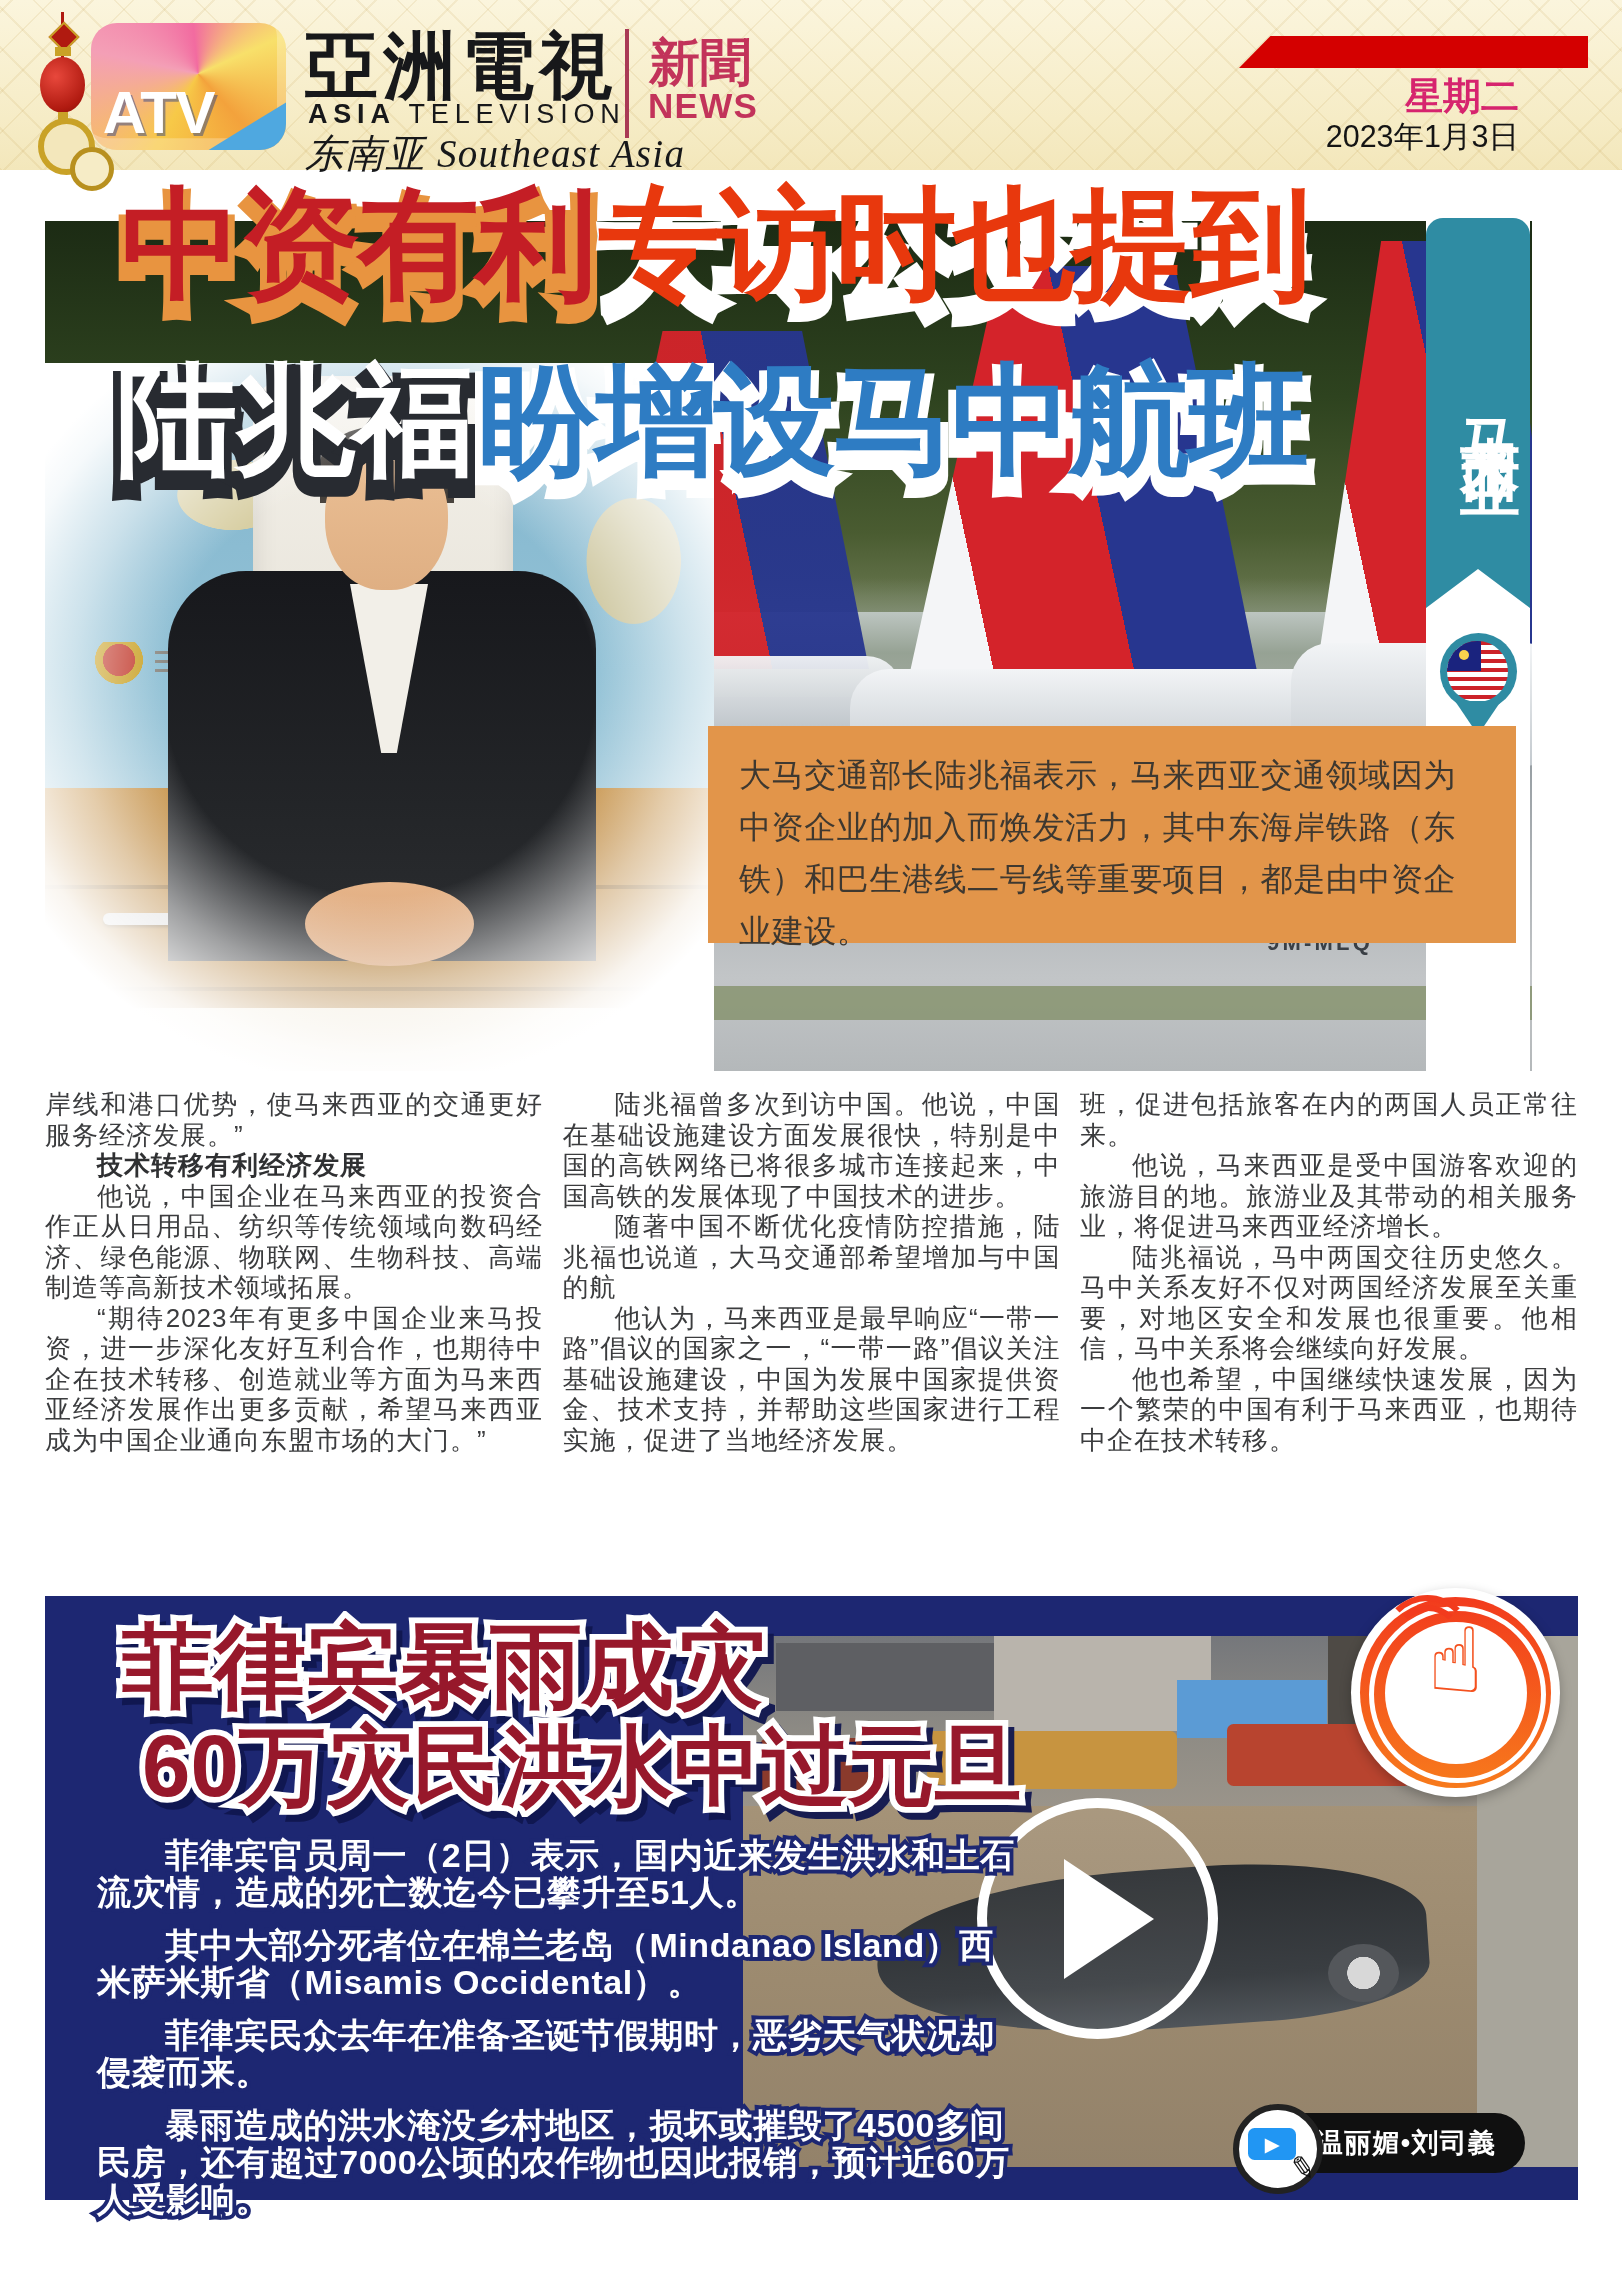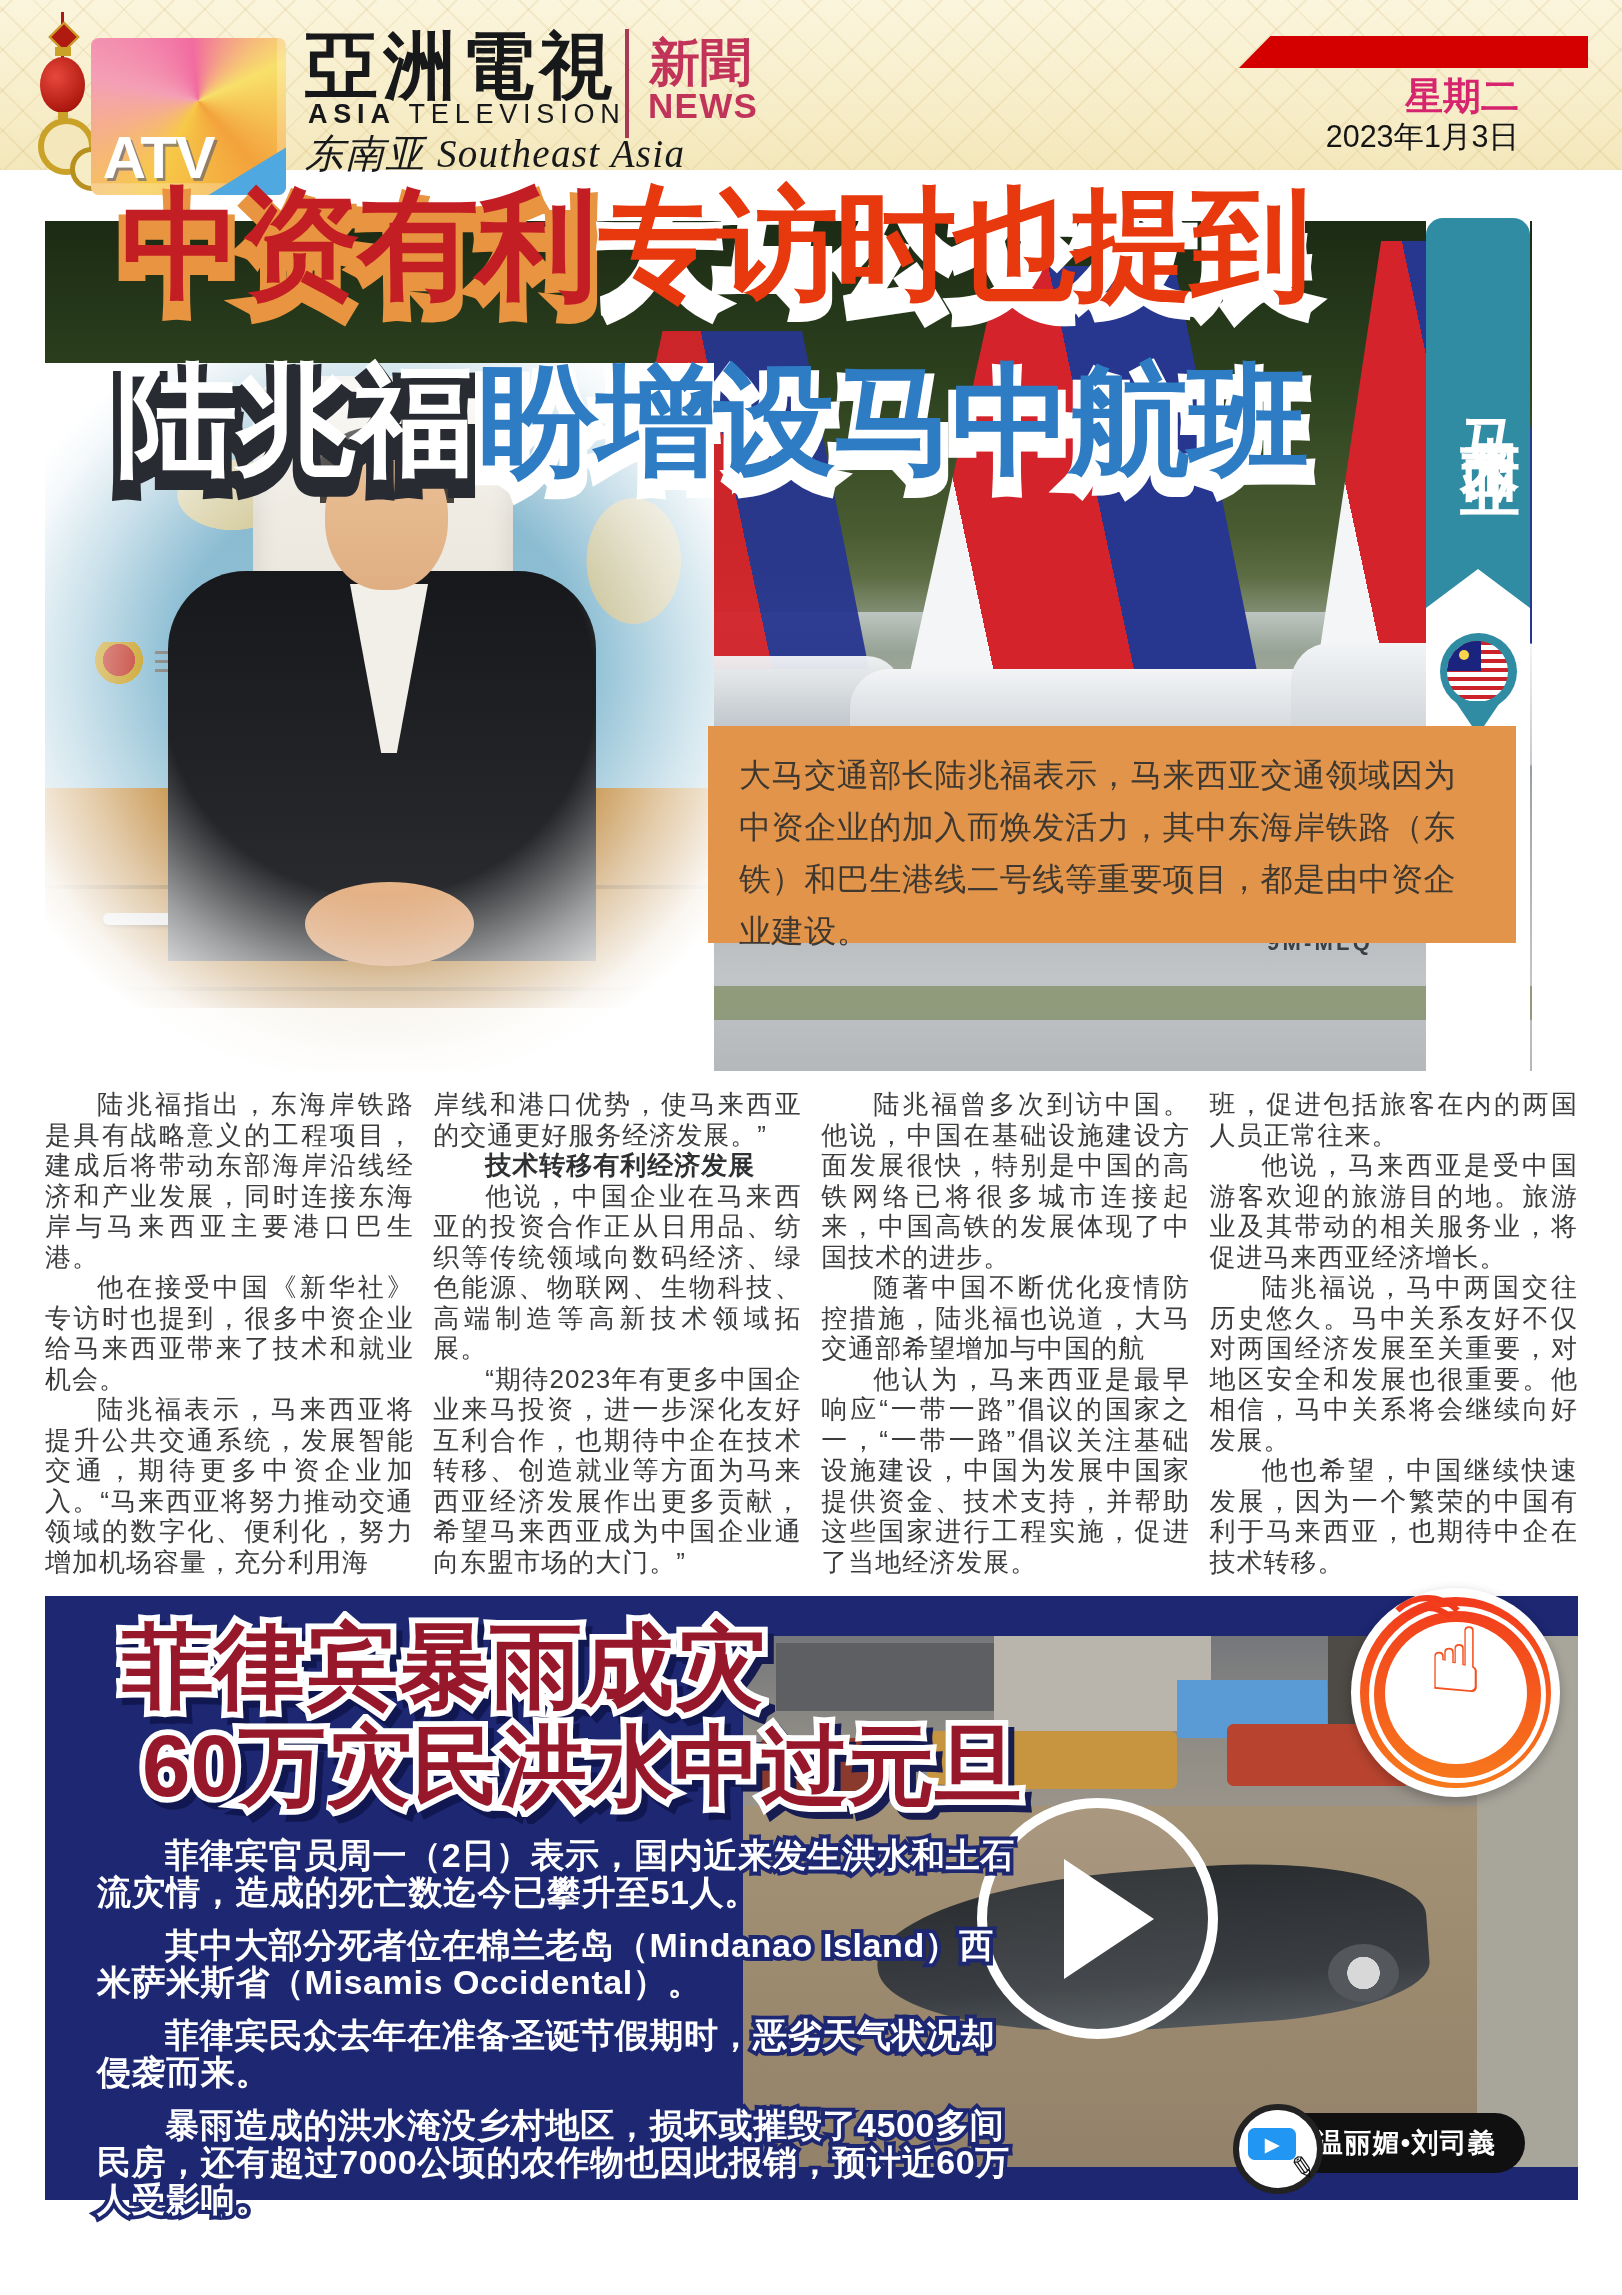--- a/index.html
+++ b/index.html
@@ -21,23 +21,23 @@
     background:radial-gradient(circle at 35% 35%,#E8483C,#B01A10 70%,#7E0E07);}
   .lantern::before{content:"";position:absolute;left:15px;top:-10.4px;width:15.6px;height:9px;background:#C9A227;}
   .lantern::after{content:"";position:absolute;left:17.5px;top:55px;width:10.4px;height:7.8px;background:#C9A227;}
   .lantern-string{position:absolute;left:61px;top:11.7px;width:2.6px;height:48px;background:#B01A10;}
   .lantern-knot{position:absolute;left:53px;top:26px;width:18px;height:18px;background:#B01A10;
     transform:rotate(45deg);border:2.6px solid #C9A227;}
   .coin{position:absolute;left:38px;top:118px;width:45px;height:45px;border-radius:50%;
     border:6.5px solid #C9A227;background:#F3E7BB;}
   .coin2{position:absolute;left:70px;top:147px;width:34px;height:34px;border-radius:50%;
     border:5.2px solid #B8901F;background:#F6ECC6;}
-  .atv-logo{position:absolute;left:91px;top:23.4px;width:195px;height:157px;border-radius:8px;
+  .atv-logo{position:absolute;left:91px;top:23.4px;width:195px;height:127px;border-radius:26px;
     background:conic-gradient(from 210deg at 55% 40%,#F7C948,#F49FB6,#F26BA0,#F8E06A,#F3A23C,#F7C948);
-    box-shadow:inset -9px -11.7px 0 rgba(255,255,255,.25);overflow:hidden;margin-top:15px;}
+    box-shadow:inset -9px -11.7px 0 rgba(255,255,255,.25);overflow:hidden;}
   .atv-tri{position:absolute;right:0;bottom:0;width:78px;height:48px;background:#4FA8E0;
     clip-path:polygon(100% 0,100% 100%,0 100%);}
   .atv-text{position:absolute;left:11.7px;bottom:3.9px;font-size:60px;font-weight:900;color:#fff;
     letter-spacing:-1.3px;text-shadow:2.6px 2.6px 0 rgba(30,60,140,.45);}
   .station-cn{position:absolute;left:305px;top:18px;font-size:73px;font-weight:900;color:#17181A;letter-spacing:5.2px;}
   .station-en{position:absolute;left:308px;top:99px;font-size:27px;color:#17181A;letter-spacing:5.8px;}
   .station-en b{font-weight:900;}
   .mast-divider{position:absolute;left:625px;top:28.6px;width:3.9px;height:109px;background:#A93A55;}
   .news-cn{position:absolute;left:649px;top:28.6px;font-size:51px;font-weight:900;color:#C2335A;}
   .news-en{position:absolute;left:648px;top:86px;font-size:35px;font-weight:700;color:#C2335A;letter-spacing:1.3px;}
@@ -274,25 +274,20 @@
       </div>
     </div>
   </div>
 
   <div class="summary-box">
     <div class="summary-text">大马交通部长陆兆福表示，马来西亚交通领域因为中资企业的加入而焕发活力，其中东海岸铁路（东铁）和巴生港线二号线等重要项目，都是由中资企业建设。</div>
   </div>
 
   <div class="article" id="article-cols">
       <div class="col">
-        <p>陆兆福指出，东海岸铁路是具有战略意义的工程项目，建成后将带动东部海岸沿线经济和产业发展，同时连接东海岸与马来西亚主要港口巴生港。</p>
-        <p>他在接受中国《新华社》专访时也提到，很多中资企业给马来西亚带来了技术和就业机会。</p>
-        <p>陆兆福表示，马来西亚将提升公共交通系统，发展智能交通，期待更多中资企业加入。“马来西亚将努力推动交通领域的数字化、便利化，努力增加机场容量，充分利用海</p>
-      </div>
-      <div class="col">
         <p class="no-indent">岸线和港口优势，使马来西亚的交通更好服务经济发展。”</p>
         <p class="subhead">技术转移有利经济发展</p>
         <p>他说，中国企业在马来西亚的投资合作正从日用品、纺织等传统领域向数码经济、绿色能源、物联网、生物科技、高端制造等高新技术领域拓展。</p>
         <p>“期待2023年有更多中国企业来马投资，进一步深化友好互利合作，也期待中企在技术转移、创造就业等方面为马来西亚经济发展作出更多贡献，希望马来西亚成为中国企业通向东盟市场的大门。”</p>
       </div>
       <div class="col">
         <p>陆兆福曾多次到访中国。他说，中国在基础设施建设方面发展很快，特别是中国的高铁网络已将很多城市连接起来，中国高铁的发展体现了中国技术的进步。</p>
         <p>随著中国不断优化疫情防控措施，陆兆福也说道，大马交通部希望增加与中国的航</p>
         <p>他认为，马来西亚是最早响应“一带一路”倡议的国家之一，“一带一路”倡议关注基础设施建设，中国为发展中国家提供资金、技术支持，并帮助这些国家进行工程实施，促进了当地经济发展。</p>
       </div>

